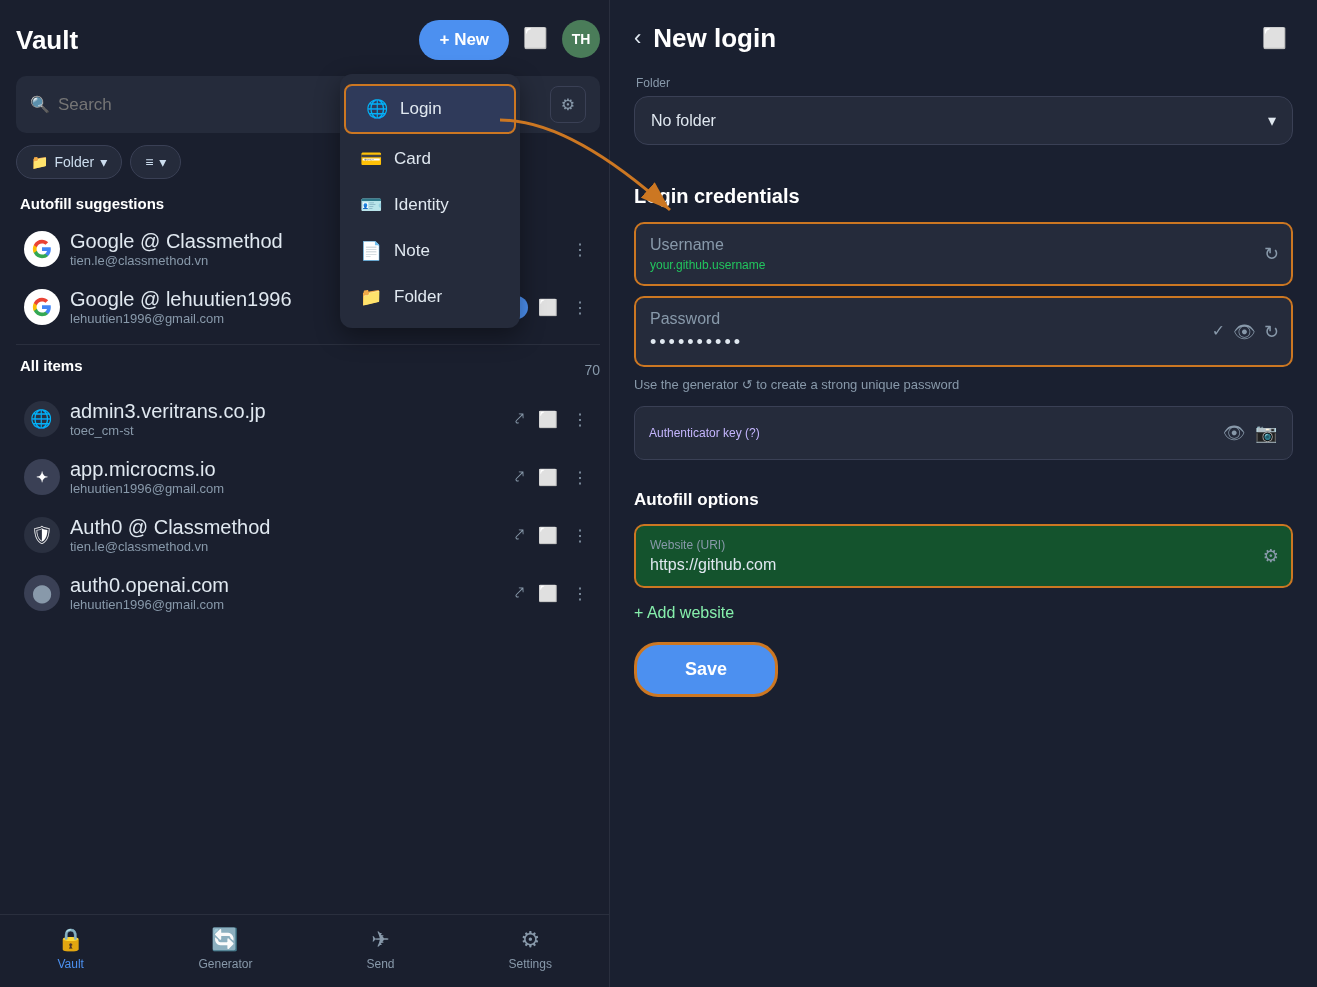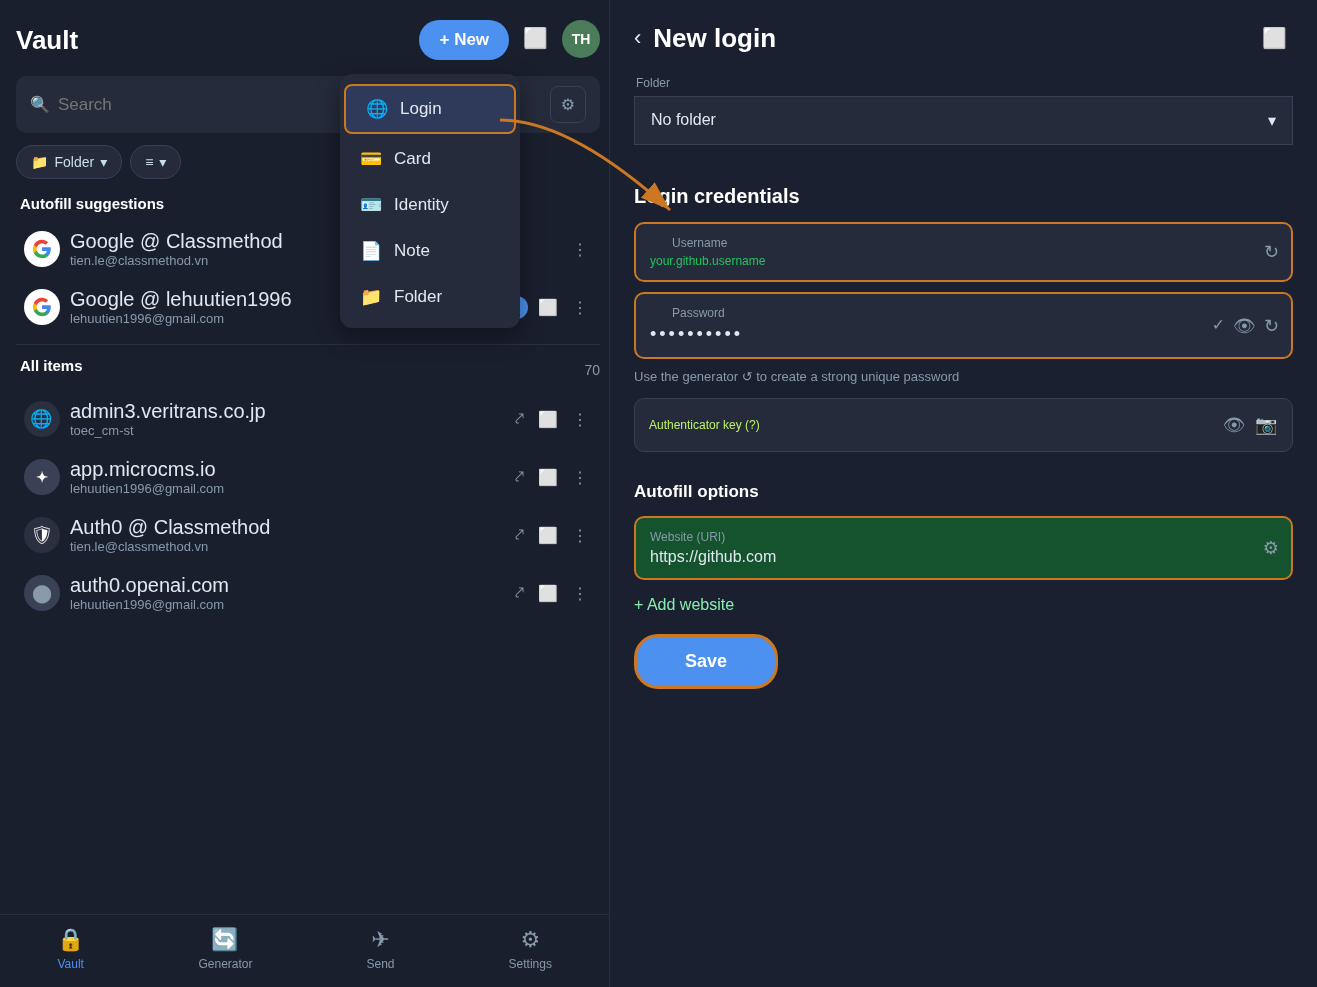--- a/index.html
+++ b/index.html
@@ -319,25 +319,26 @@
       padding-left: 2px;
     }
 
     .form-section {
       margin-bottom: 20px;
     }
 
     .folder-select {
       background: #252b3b;
       border: 1px solid #3a4055;
-      border-radius: 0;
+      border-radius: 14px;
       padding: 14px 16px;
       color: #e0e8f0;
       font-size: 16px;
       display: flex;
+      align-items: center;
       justify-content: space-between;
       cursor: pointer;
       margin-bottom: 20px;
     }
 
     .credentials-section {
       margin-bottom: 20px;
     }
 
     .credentials-title {
@@ -351,23 +352,22 @@
       background: #252b3b;
       border: 2px solid #cc7722;
       border-radius: 10px;
       padding: 12px 14px;
       margin-bottom: 10px;
       position: relative;
     }
 
     .field-label {
       color: #8899aa;
-      font-size: 12px;
+      font-size: 16px;
       margin-bottom: 4px;
-      margin-left: 22px;
     }
 
     .field-value {
       color: #22c55e;
       font-size: 12px;
     }
 
     .field-actions {
       position: absolute;
       right: 12px;
@@ -391,21 +391,21 @@
       border-radius: 10px;
       padding: 12px 14px;
       margin-bottom: 10px;
       display: flex;
       align-items: center;
       justify-content: space-between;
       min-height: 54px;
     }
 
     .auth-label {
-      color: #bef264;
+      color: #c4b5fd;
       font-size: 12px;
     }
 
     .auth-field-icons {
       display: flex;
       gap: 10px;
       color: #8899aa;
       font-size: 18px;
     }
 

